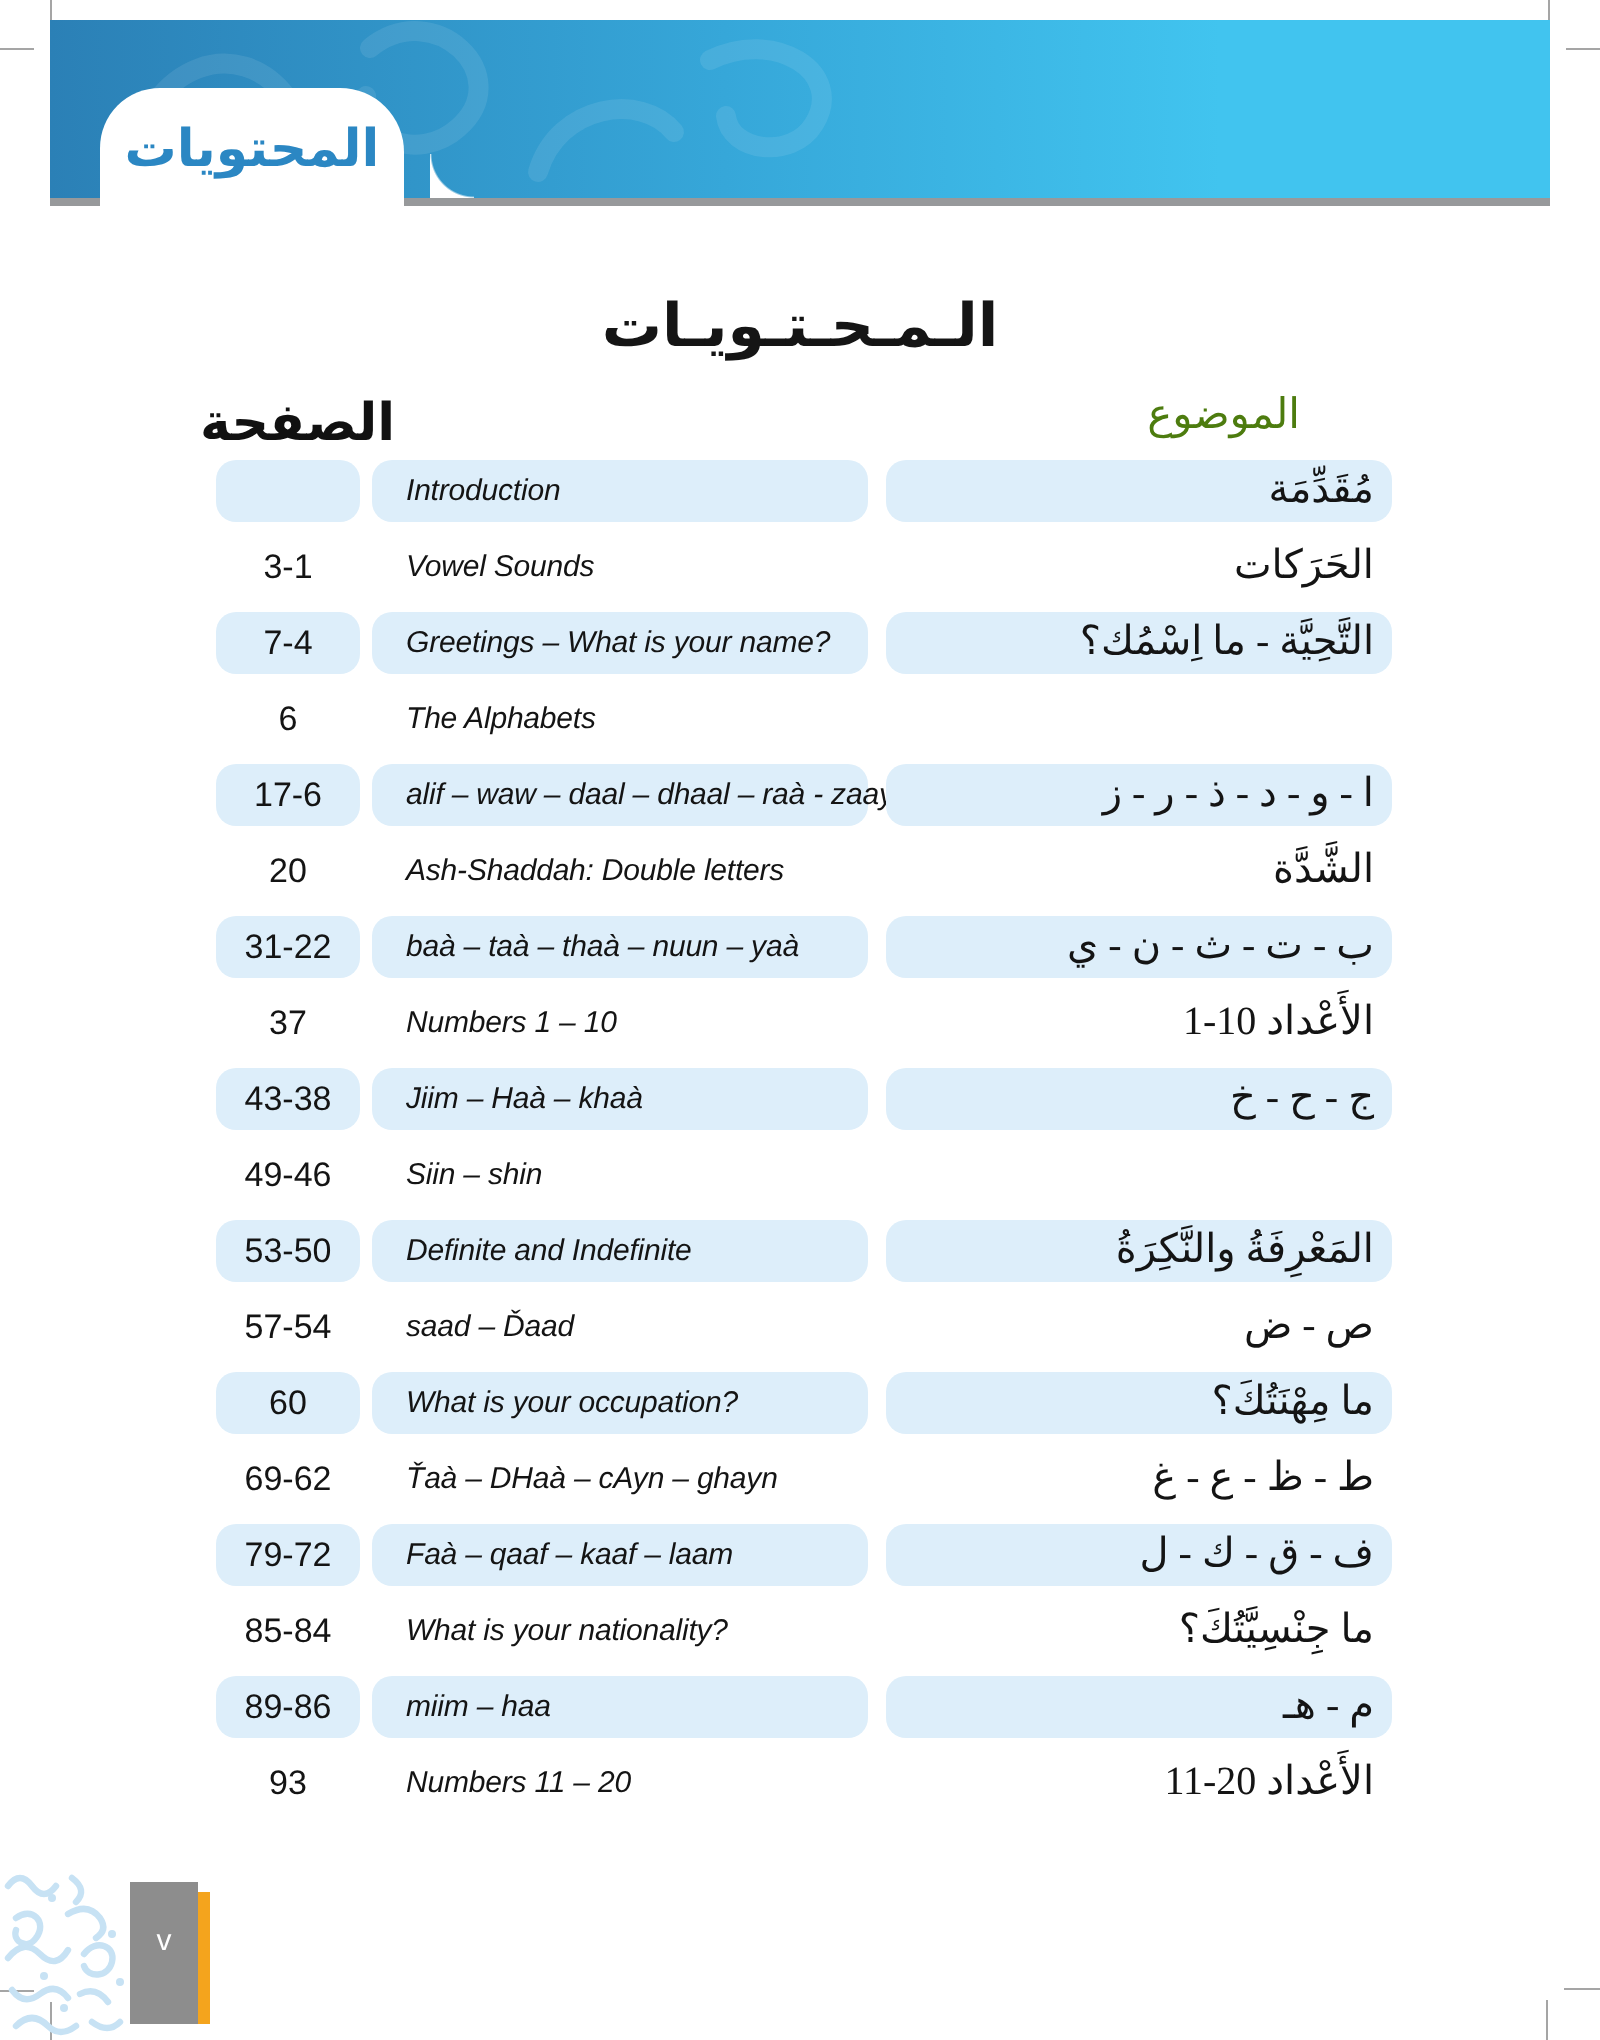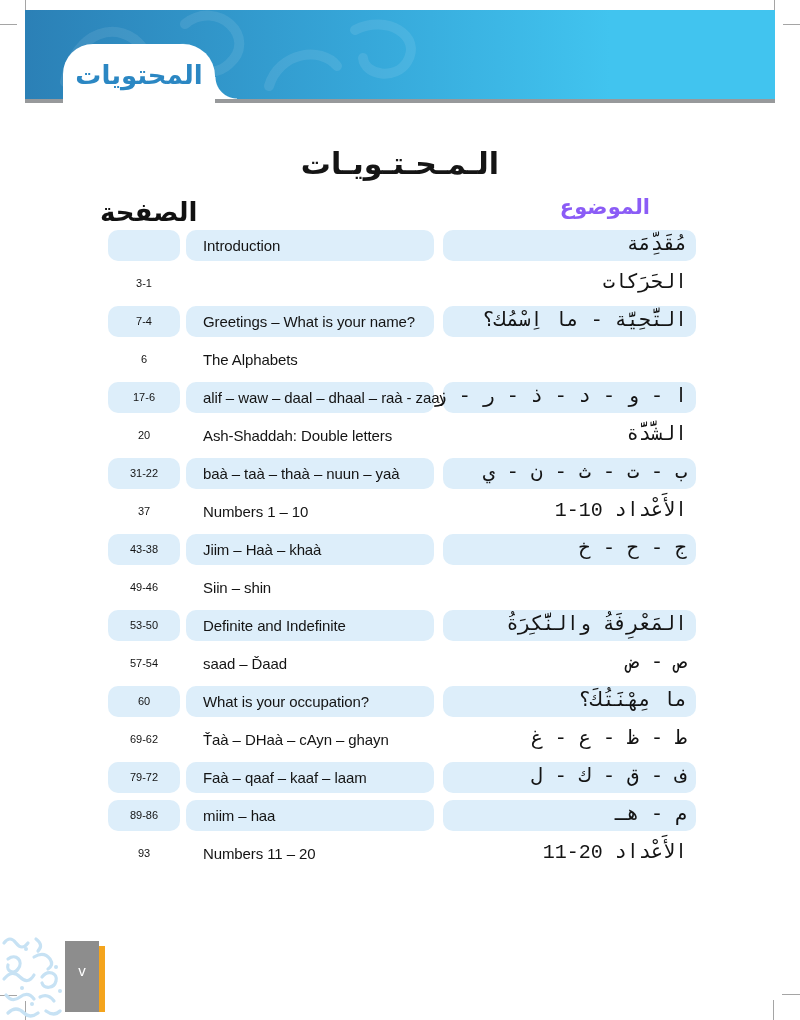--- a/index.html
+++ b/index.html
@@ -7,45 +7,45 @@
          font-family:"Liberation Sans",sans-serif;}
 
   
   .crop{position:absolute;background:#a5a5a5;}
 
   
   .header-bar{position:absolute;left:25px;top:10px;width:750px;height:89px;
     background:linear-gradient(90deg,var(--header_gradient_left,#2b80b6) 0%,#36a7d9 45%,var(--header_gradient_right,#41c4ef) 78%);
     border-bottom:4px solid #97999b;}
   .wm{position:absolute;left:0;top:0;}
-  .header-tab{position:absolute;left:38px;top:34px;width:152px;height:59px;background:#fff;
+  .header-tab{position:absolute;left:25px;top:34px;width:152px;height:59px;background:#fff;
     border-radius:30px 32px 0 0;display:flex;align-items:center;justify-content:center;text-align:center;}
   .header-tab span{font-family:"DejaVu Sans",sans-serif;font-weight:bold;font-size:26px;
     color:var(--tab_text_blue,#2b87c3);padding-top:2px;}
   .tab-fillet{position:absolute;left:190px;top:67px;width:22px;height:22px;
     background:radial-gradient(circle at 100% 0,rgba(0,0,0,0) 21px,#fff 22px);}
 
   
   .title{position:absolute;left:0;right:0;top:146px;text-align:center;
     font-family:"DejaVu Sans",sans-serif;font-size:30px;font-weight:bold;color:#151515;}
   .colhead-page{position:absolute;left:100px;top:197px;width:88px;text-align:center;
     font-family:"DejaVu Sans",sans-serif;font-weight:bold;font-size:26px;color:#111;}
   .colhead-topic{position:absolute;right:150px;top:195px;
-    font-family:"DejaVu Sans",sans-serif;font-weight:bold;font-size:21px;color:#8b5cf6;}
+    font-family:"DejaVu Sans",sans-serif;font-weight:normal;font-size:21px;color:#4d7c0f;}
 
   
   .toc{position:absolute;left:0;top:227px;width:800px;}
   .row{position:relative;height:38px;}
   .cell{position:absolute;top:3px;height:31px;border-radius:10px;box-sizing:border-box;color:#141414;}
   .row.shaded .cell{background:var(--row_stripe_blue,#ddeefa);}
-  .pagecol{left:108px;width:72px;text-align:center;font-size:11px;line-height:31px;}
+  .pagecol{left:108px;width:72px;text-align:center;font-size:17px;line-height:31px;}
   .engcol{left:186px;width:248px;padding-left:17px;font-size:15px;letter-spacing:-0.1px;
-    line-height:31px;white-space:nowrap;}
+    line-height:31px;white-space:nowrap;font-style:italic;}
   .aracol{left:443px;width:253px;padding-right:9px;font-size:20px;line-height:30px;
-    text-align:right;font-family:Liberation Mono, monospace;white-space:nowrap;}
+    text-align:right;font-family:Liberation Serif, serif;white-space:nowrap;}
 
   
   .corner-ornament{position:absolute;left:0;top:933px;}
   .page-tab{position:absolute;left:65px;top:941px;width:40px;height:71px;}
   .page-tab .gray{position:absolute;left:0;top:0;width:34px;height:71px;
     background:var(--footer_tab_gray,#8d8d8d);}
   .page-tab .orange{position:absolute;left:34px;top:5px;width:6px;height:66px;
     background:var(--footer_tab_orange,#f4a41d);}
   .page-tab .num{position:absolute;left:0;top:21px;width:34px;text-align:center;
     color:#fff;font-size:15px;}
@@ -85,20 +85,21 @@
   <div class="colhead-topic">الموضوع</div>
 
   <div class="toc" id="toc">
       <div class="row shaded">
         <div class="cell pagecol"></div>
         <div class="cell engcol">Introduction</div>
         <div class="cell aracol" dir="rtl">مُقَدِّمَة</div>
       </div>
       <div class="row">
         <div class="cell pagecol">3-1</div>
+        <div class="cell engcol">Vowel Sounds</div>
         <div class="cell aracol" dir="rtl">الحَرَكات</div>
       </div>
       <div class="row shaded">
         <div class="cell pagecol">7-4</div>
         <div class="cell engcol">Greetings – What is your name?</div>
         <div class="cell aracol" dir="rtl">التَّحِيَّة - ما اِسْمُك؟</div>
       </div>
       <div class="row">
         <div class="cell pagecol">6</div>
         <div class="cell engcol">The Alphabets</div>
@@ -149,20 +150,25 @@
       </div>
       <div class="row">
         <div class="cell pagecol">69-62</div>
         <div class="cell aracol" dir="rtl">ط - ظ - ع - غ</div>
         <div class="cell engcol">Ťaà – DHaà – cAyn – ghayn</div>
       </div>
       <div class="row shaded">
         <div class="cell pagecol">79-72</div>
         <div class="cell engcol">Faà – qaaf – kaaf – laam</div>
         <div class="cell aracol" dir="rtl">ف - ق - ك - ل</div>
+      </div>
+      <div class="row">
+        <div class="cell pagecol">85-84</div>
+        <div class="cell engcol">What is your nationality?</div>
+        <div class="cell aracol" dir="rtl">ما جِنْسِيَّتُكَ؟</div>
       </div>
       <div class="row shaded">
         <div class="cell pagecol">89-86</div>
         <div class="cell engcol">miim – haa</div>
         <div class="cell aracol" dir="rtl">م - هـ</div>
       </div>
       <div class="row">
         <div class="cell pagecol">93</div>
         <div class="cell engcol">Numbers 11 – 20</div>
         <div class="cell aracol" dir="rtl">الأَعْداد 20-11</div>

